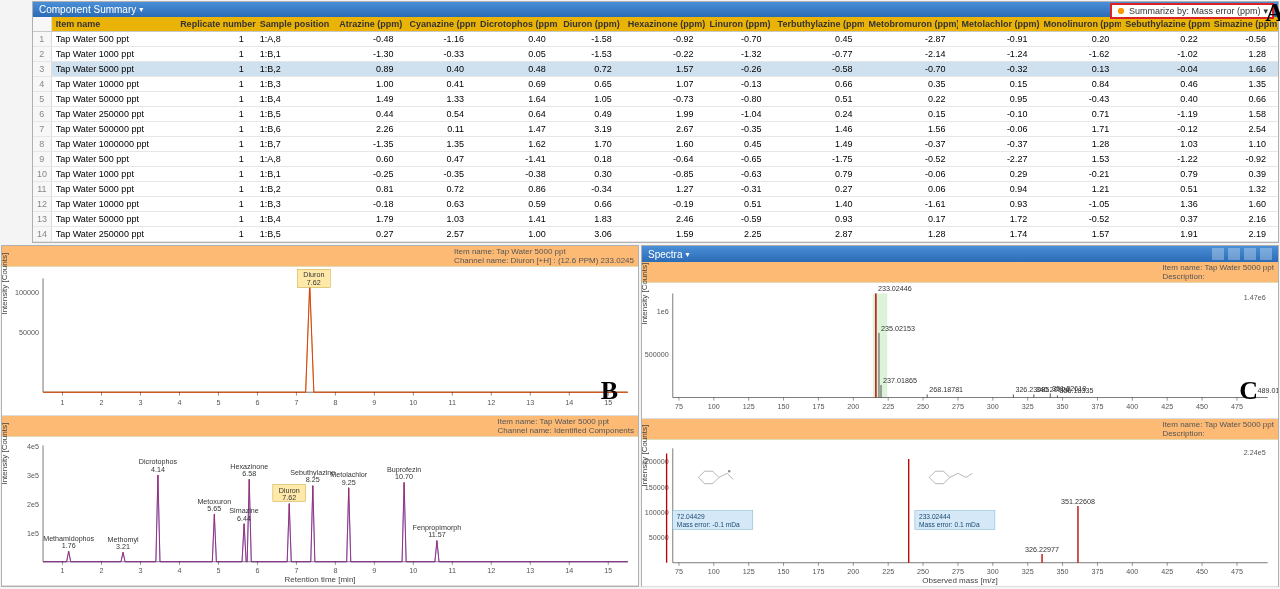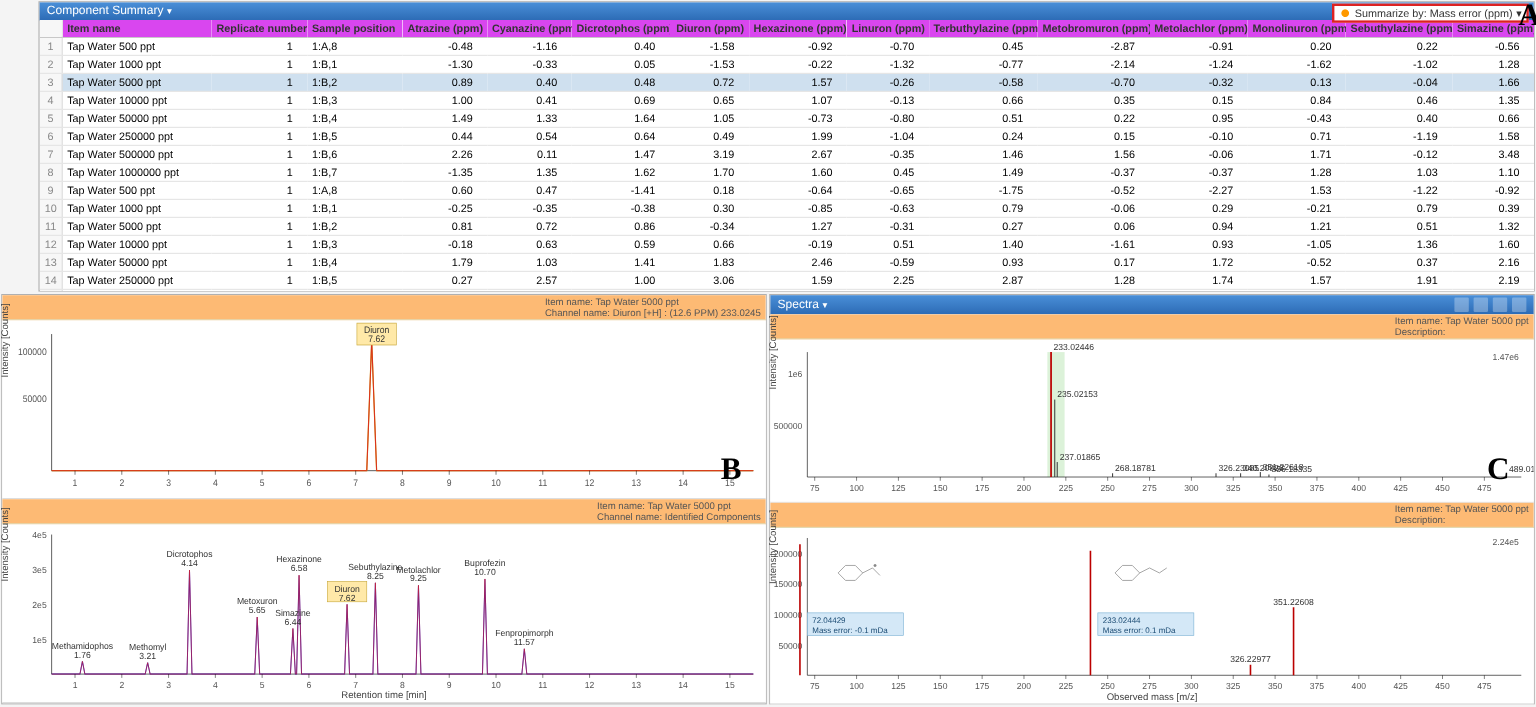--- a/index.html
+++ b/index.html
@@ -13,21 +13,21 @@
 .tool-icon { width: 12px; height: 12px; background: rgba(255,255,255,0.3); border-radius: 1px; }
 
 .top-panel { height: 242px; display: flex; flex-direction: column; margin-left: 32px; }
 .summarize-box { position: absolute; top: 1px; right: 4px; background: #fff; border: 2px solid #d22; padding: 1px 4px; font-size: 9px; color: #333; display: flex; align-items: center; gap: 3px; z-index: 10; }
 .summarize-box .gear { width: 10px; height: 10px; background: radial-gradient(circle, #f90 40%, #fff 50%); border-radius: 50%; }
 .letter-mark { position: absolute; font-size: 26px; font-weight: bold; font-family: "Times New Roman", serif; color: #000; z-index: 20; }
 
 .tbl-wrap { flex: 1; overflow: auto; background: #fff; }
 table { border-collapse: collapse; width: 100%; font-size: 9px; table-layout: fixed; }
 th, td { padding: 2px 4px; border-bottom: 1px solid #e6e6e6; white-space: nowrap; }
-th { background: #d946ef; border-bottom: 1px solid #c8c8c8; text-align: left; font-weight: bold; color: #333; position: sticky; top: 0; }
+th { background: #eab308; border-bottom: 1px solid #c8c8c8; text-align: left; font-weight: bold; color: #333; position: sticky; top: 0; }
 td.num { text-align: right; padding-right: 12px; }
 tr.sel { background: #cfe0ef; }
 .rownum { width: 16px; text-align: center; color: #888; background: #f7f7f7; border-right: 1px solid #ddd; }
 
 .bottom { display: flex; height: 344px; }
 .bottom-left, .bottom-right { flex: 1; display: flex; flex-direction: column; }
 .bottom-left { margin-right: 1px; }
 
 .sub-panel { flex: 1; display: flex; flex-direction: column; border-bottom: 1px solid #ddd; background: #fff; }
 .sub-meta { background: #fdba74; border-bottom: 1px solid #e3d9b2; padding: 1px 4px; font-size: 8px; color: #555; display: flex; justify-content: flex-end; }
@@ -197,21 +197,21 @@
             <td class="num">0.11</td>
             <td class="num">1.47</td>
             <td class="num">3.19</td>
             <td class="num">2.67</td>
             <td class="num">-0.35</td>
             <td class="num">1.46</td>
             <td class="num">1.56</td>
             <td class="num">-0.06</td>
             <td class="num">1.71</td>
             <td class="num">-0.12</td>
-            <td class="num">3.48</td>
+            <td class="num">2.54</td>
           </tr>
           <tr>
             <td class="rownum">8</td>
             <td>Tap Water 1000000 ppt</td>
             <td class="num">1</td>
             <td>1:B,7</td>
             <td class="num">-1.35</td>
             <td class="num">1.35</td>
             <td class="num">1.62</td>
             <td class="num">1.70</td>

